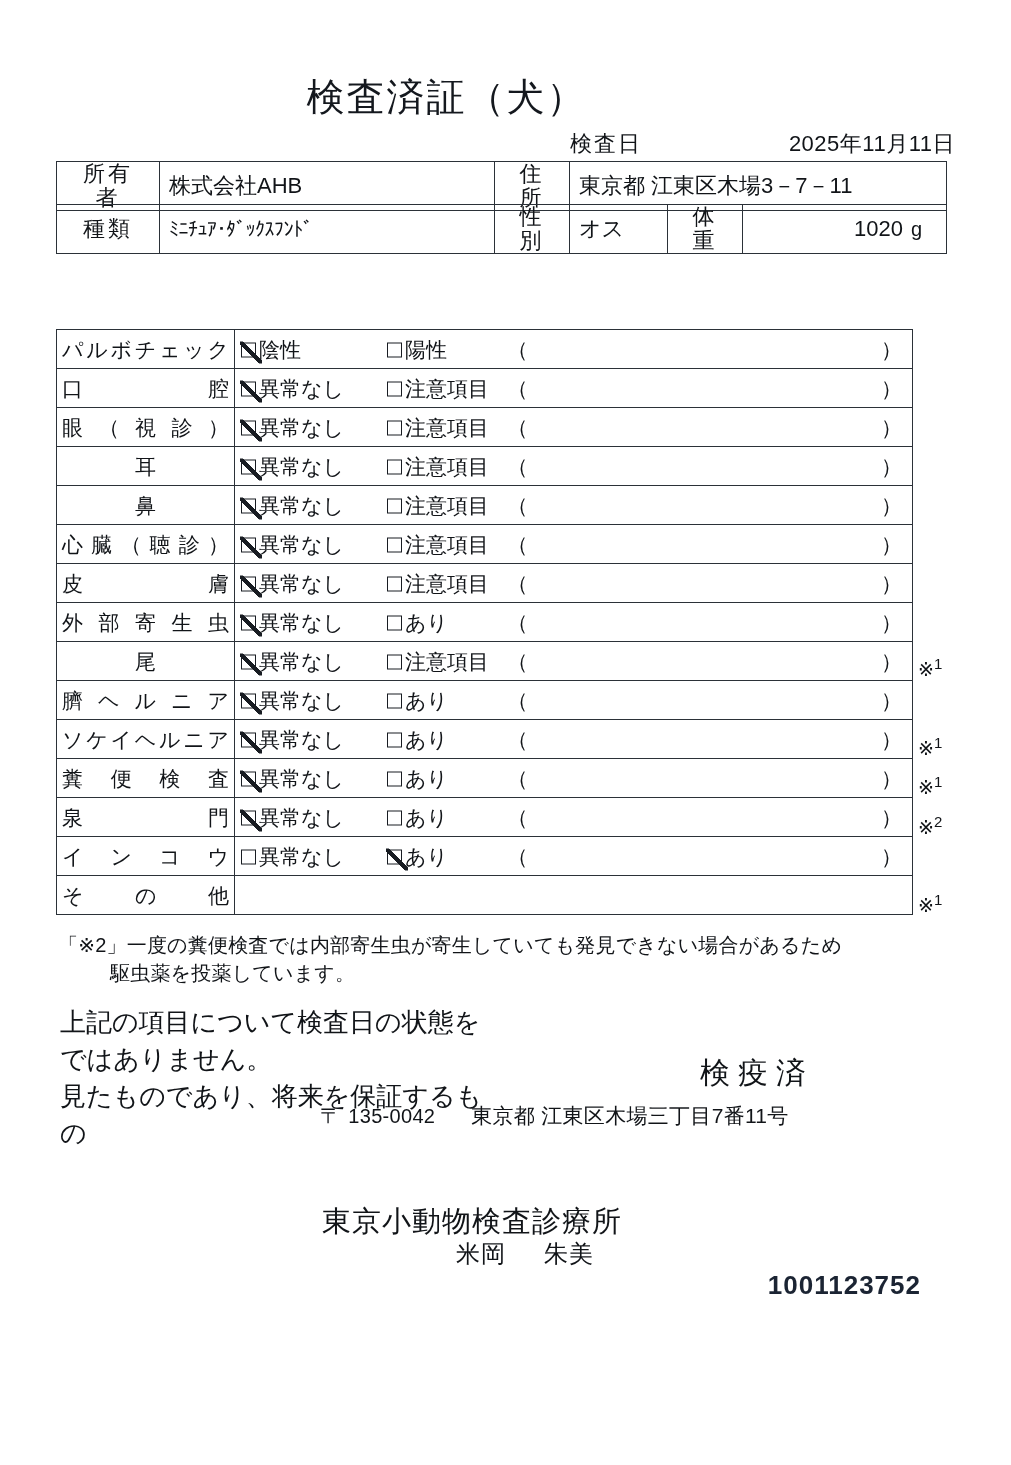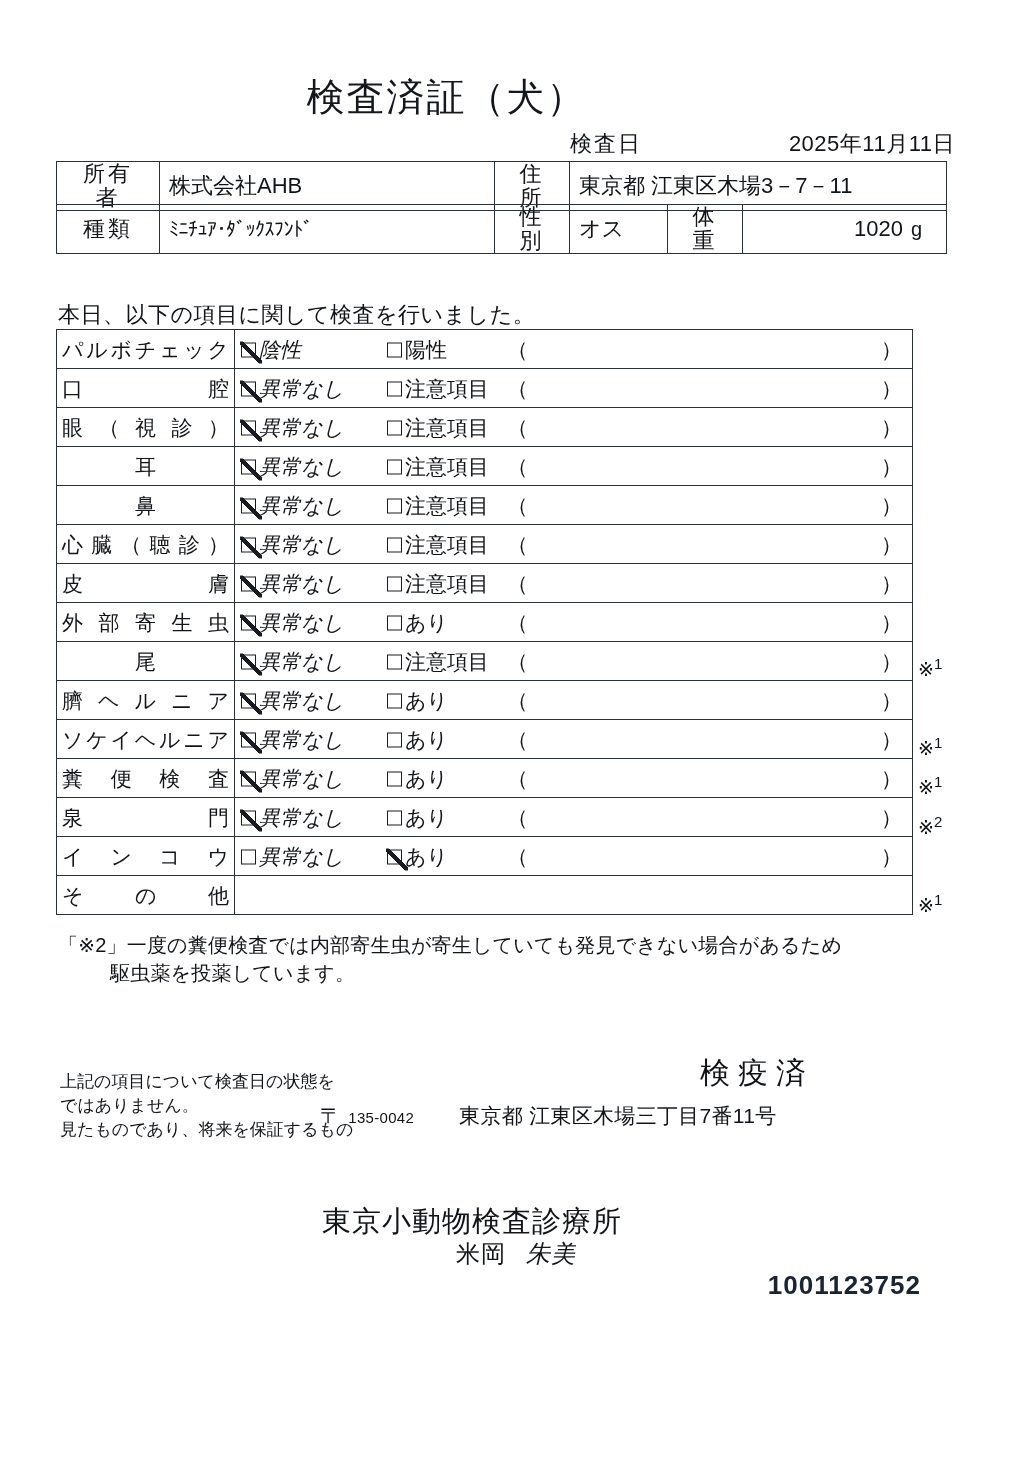--- a/index.html
+++ b/index.html
@@ -159,21 +159,20 @@
   .opt-wrap {
     position: relative;
     height: 38px;
   }
   .opt1 {
     position: absolute;
     left: 6px;
     top: 50%;
     transform: translateY(-50%);
     white-space: nowrap;
-    font-style: italic;
   }
   .opt2 {
     position: absolute;
     left: 152px;
     top: 50%;
     transform: translateY(-50%);
     white-space: nowrap;
   }
   .paren-open {
     position: absolute;
@@ -242,24 +241,24 @@
     letter-spacing: 0.2px;
   }
   .footnote-indent {
     padding-left: 52px;
     display: block;
   }
 
   
   .disclaimer {
     position: absolute;
-    top: 1070px;
+    top: 1004px;
     left: 60px;
     width: 430px;
-    font-size: 17px;
+    font-size: 26px;
     line-height: 1.42;
   }
 
   
   .quarantine {
     position: absolute;
     top: 1053px;
     left: 700px;
     font-size: 30px;
     letter-spacing: 8px;
@@ -272,22 +271,22 @@
     top: 1102px;
     left: 320px;
     font-size: 21px;
     letter-spacing: 0.3px;
     white-space: nowrap;
   }
   .clinic-address .postal-mark {
     margin-right: 7px;
   }
   .clinic-address .postal-code {
-    margin-right: 45px;
-    font-size: 15px;
+    margin-right: 36px;
+    font-size: 20px;
   }
   .clinic-tel {
     position: absolute;
     top: 1152px;
     left: 330px;
     font-size: 21px;
     letter-spacing: 0.3px;
     white-space: nowrap;
   }
   .clinic-tel .fax-part {
@@ -303,22 +302,21 @@
   }
   .clinic-person {
     position: absolute;
     top: 1238px;
     left: 456px;
     font-size: 24px;
     letter-spacing: 1px;
     white-space: nowrap;
   }
   .clinic-person .given {
-    margin-left: 20px;
-    font-style: italic;
+    margin-left: 38px;
   }
 
   
   .serial-number {
     position: absolute;
     top: 1270px;
     right: 90px;
     font-size: 26px;
     letter-spacing: 1px;
     color: #1b2433;
@@ -373,21 +371,20 @@
         <td class="val">オス</td>
         <td class="lbl">体重</td>
         <td class="val-right">
           <span>1020</span><span class="weight-unit">g</span>
         </td>
       </tr>
     </tbody>
   </table>
 
 
-  <div class="intro-line">本日、以下の項目に関して検査を行いました。</div>
 
   <table class="check-table">
     <colgroup>
       <col style="width:178px">
       <col style="width:678px">
     </colgroup>
     <tbody id="checklist-body">
         <tr>
           <td class="item-name">
             <span class="name-spread">

